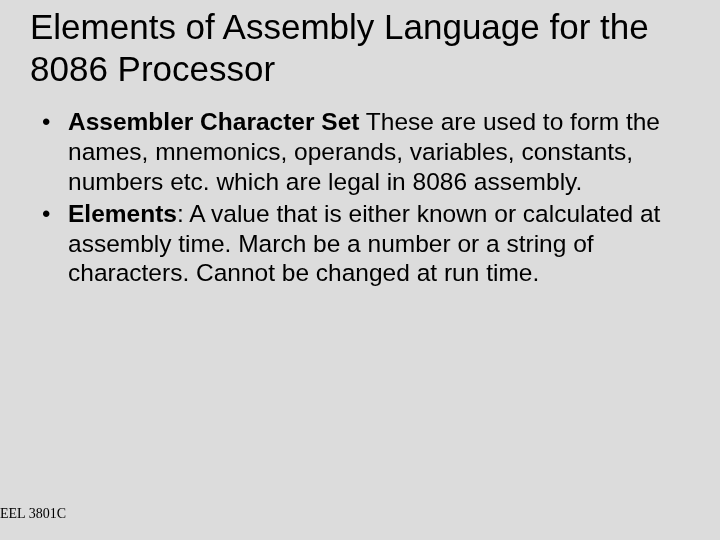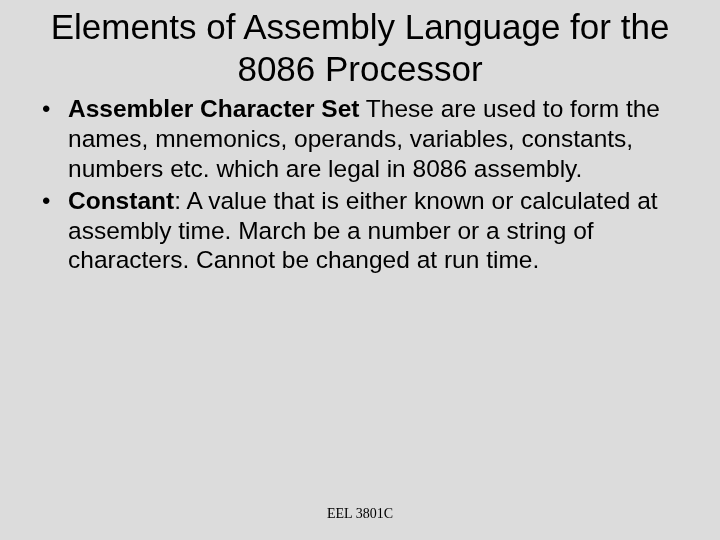--- a/index.html
+++ b/index.html
@@ -10,32 +10,33 @@
     body {
       width: 720px;
       height: 540px;
       background: #dcdcdc;
       font-family: Verdana, Geneva, sans-serif;
       color: #000;
       position: relative;
       overflow: hidden;
     }
     .title {
-      text-align: center;
+      text-align: left;
       font-size: 35px;
       font-weight: 400;
       line-height: 1.2;
       padding: 6px 30px 4px 30px;
       font-family: Verdana, Geneva, sans-serif;
     }
     .content {
       padding: 0 40px 0 40px;
     }
     ul {
       list-style: none;
+      margin-top: 13px;
     }
     li {
       position: relative;
       padding-left: 28px;
       font-size: 24.5px;
       line-height: 1.22;
       margin-bottom: 2px;
       font-family: Verdana, Geneva, sans-serif;
     }
     li::before {
@@ -46,34 +47,33 @@
       font-size: 24px;
     }
     .term {
       font-weight: 700;
     }
     .footer {
       position: absolute;
       bottom: 18px;
       left: 0;
       right: 0;
-      text-align: center;
       font-size: 14px;
       font-family: "Times New Roman", Times, serif;
     }
   </style>
 </head>
 <body>
 
 <div class="title">Elements of Assembly Language for the 8086 Processor</div>
 
 <div class="content">
   <ul>
     <li>
       <span class="term">Assembler Character Set</span><span> </span><span>These are used to form the names, mnemonics, operands, variables, constants, numbers etc. which are legal in 8086 assembly.</span>
     </li>
     <li>
-      <span class="term">Constant</span><span>:  </span><span>A value that is either known or calculated at assembly time.  March be a number or a string of characters.  Cannot be changed at run time.</span>
+      <span class="term">Elements</span><span>:  </span><span>A value that is either known or calculated at assembly time.  March be a number or a string of characters.  Cannot be changed at run time.</span>
     </li>
   </ul>
 </div>
 
 <div class="footer">EEL 3801C</div>
 
 </body></html>

